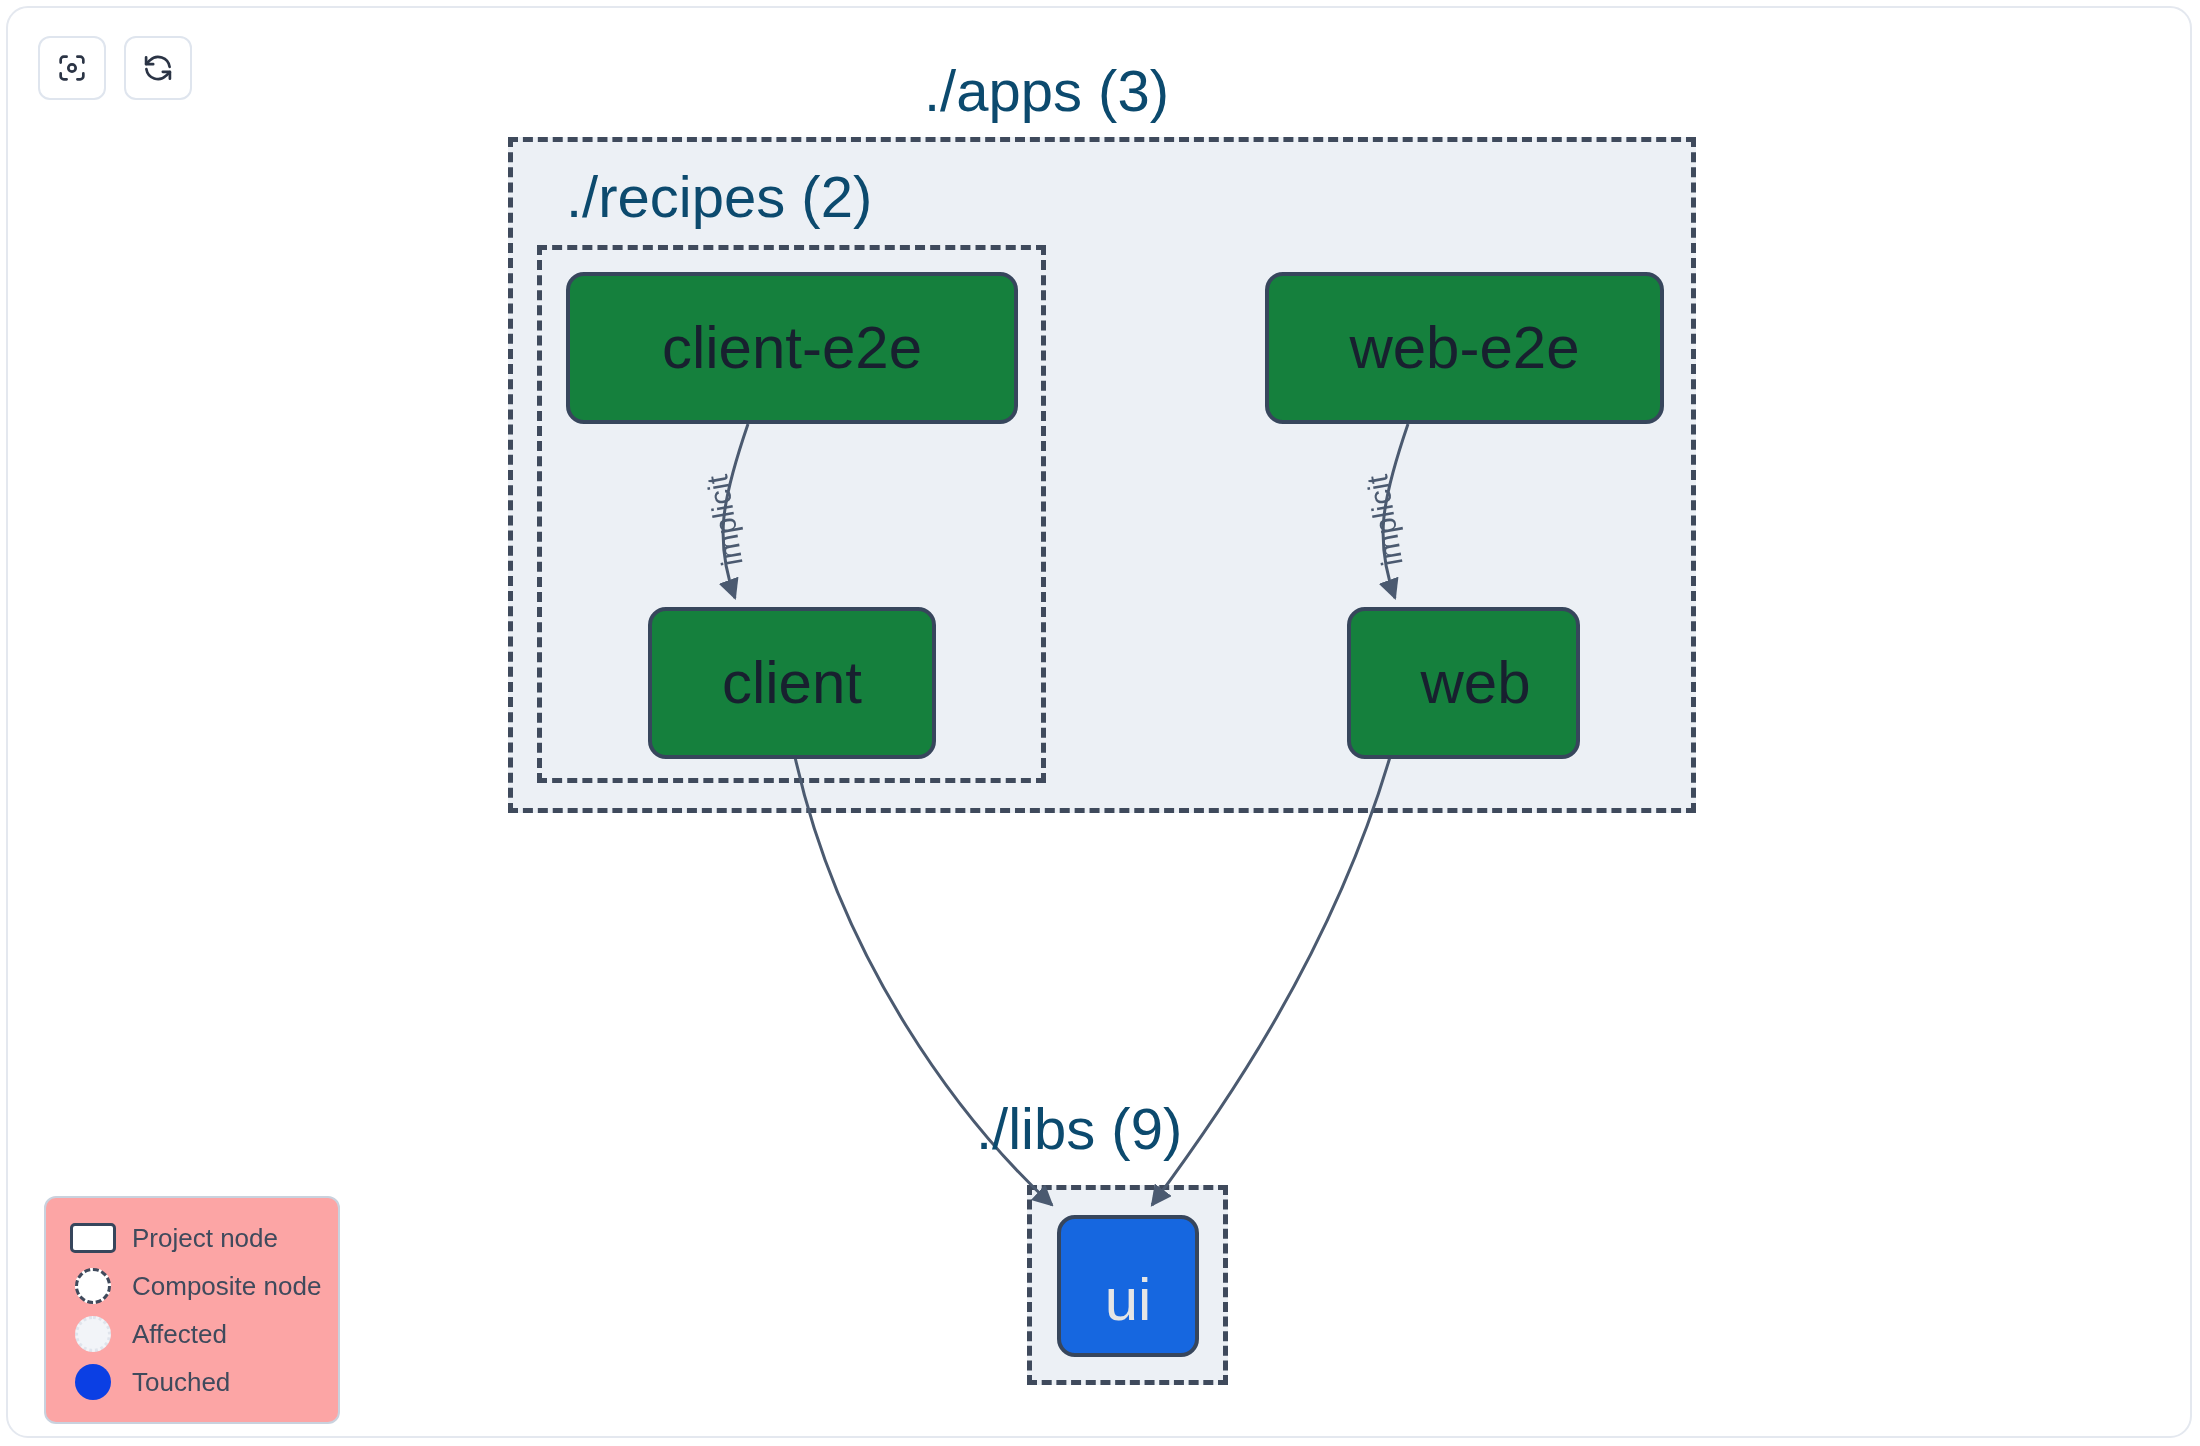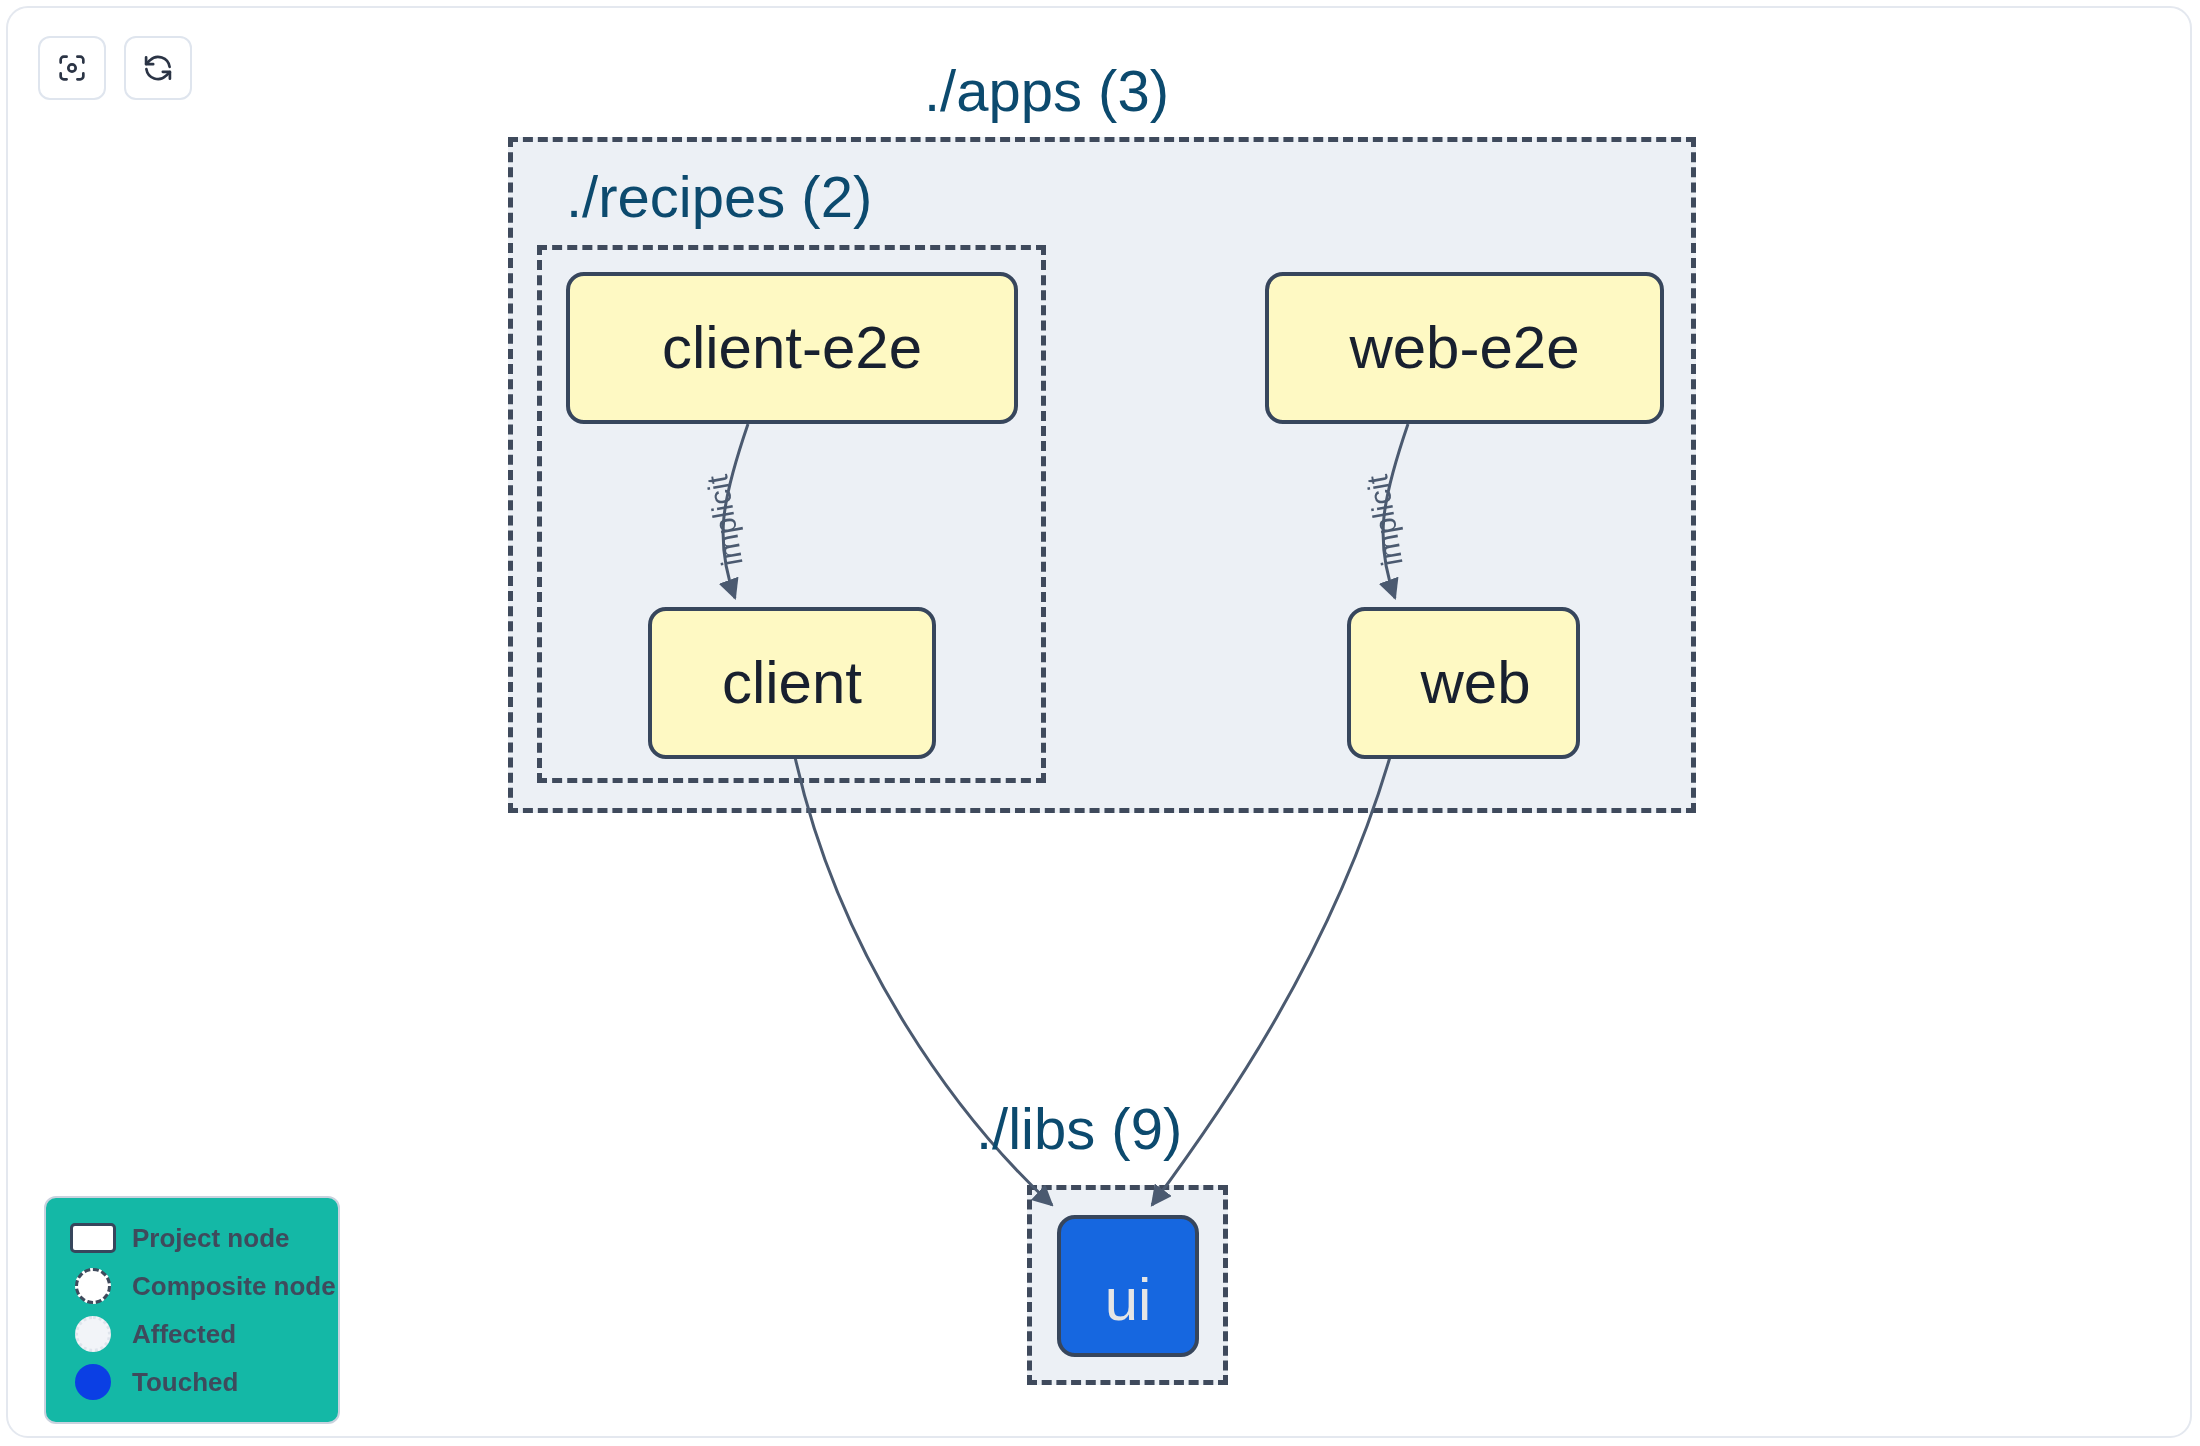--- a/index.html
+++ b/index.html
@@ -75,21 +75,21 @@
     line-height: 1;
     white-space: nowrap;
     font-family: "Liberation Sans", sans-serif;
     z-index: 25;
   }
 
   
   .node {
     position: absolute;
     box-sizing: border-box;
-    background: #fef9c3;
+    background: #15803d;
     border: 4px solid #37465c;
     border-radius: 18px;
     display: flex;
     align-items: center;
     justify-content: center;
     z-index: 30;
     cursor: pointer;
   }
   .node-label {
     color: #18202f;
@@ -123,27 +123,26 @@
     font-family: "Liberation Sans", sans-serif;
     font-size: 30px;
   }
 
   
   .legend {
     position: absolute;
     left: 44px;
     top: 1196px;
     width: 296px;
-    background: #14b8a6;
+    background: #fca5a5;
     border: 2px solid #c9d2de;
     border-radius: 12px;
     padding: 16px 18px;
     box-sizing: border-box;
     z-index: 45;
-    font-weight: bold;
   }
   .legend-row {
     display: flex;
     align-items: center;
     height: 48px;
   }
   .legend-swatch {
     width: 58px;
     flex: 0 0 58px;
     display: flex;

